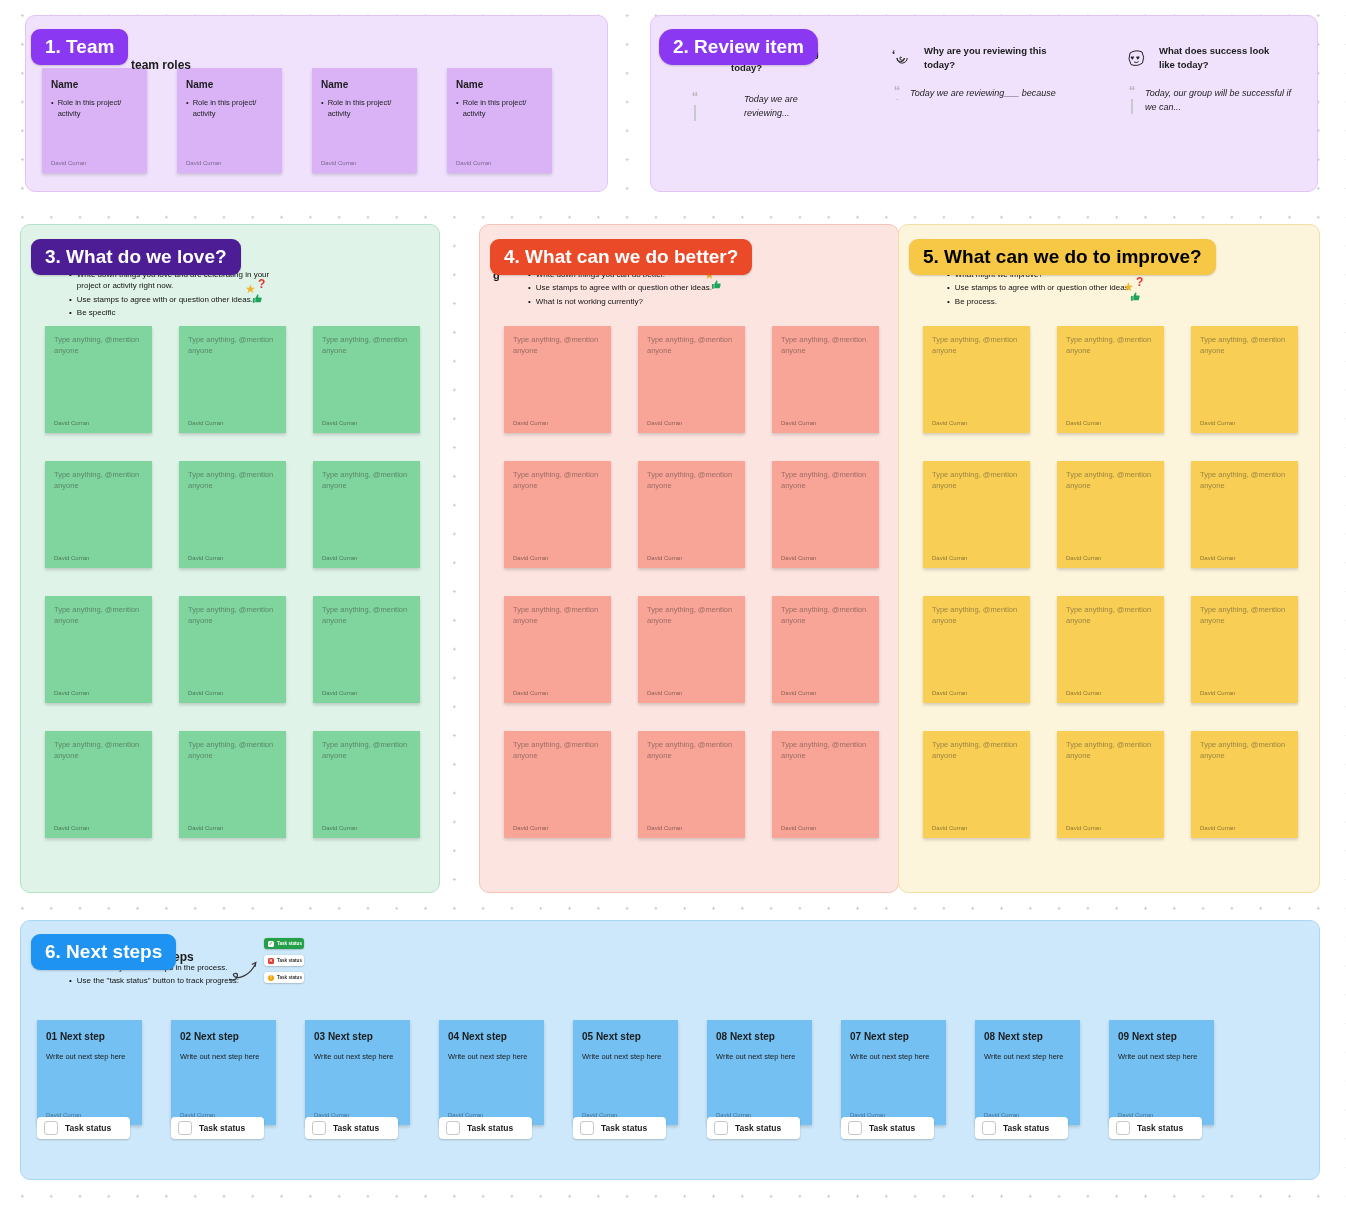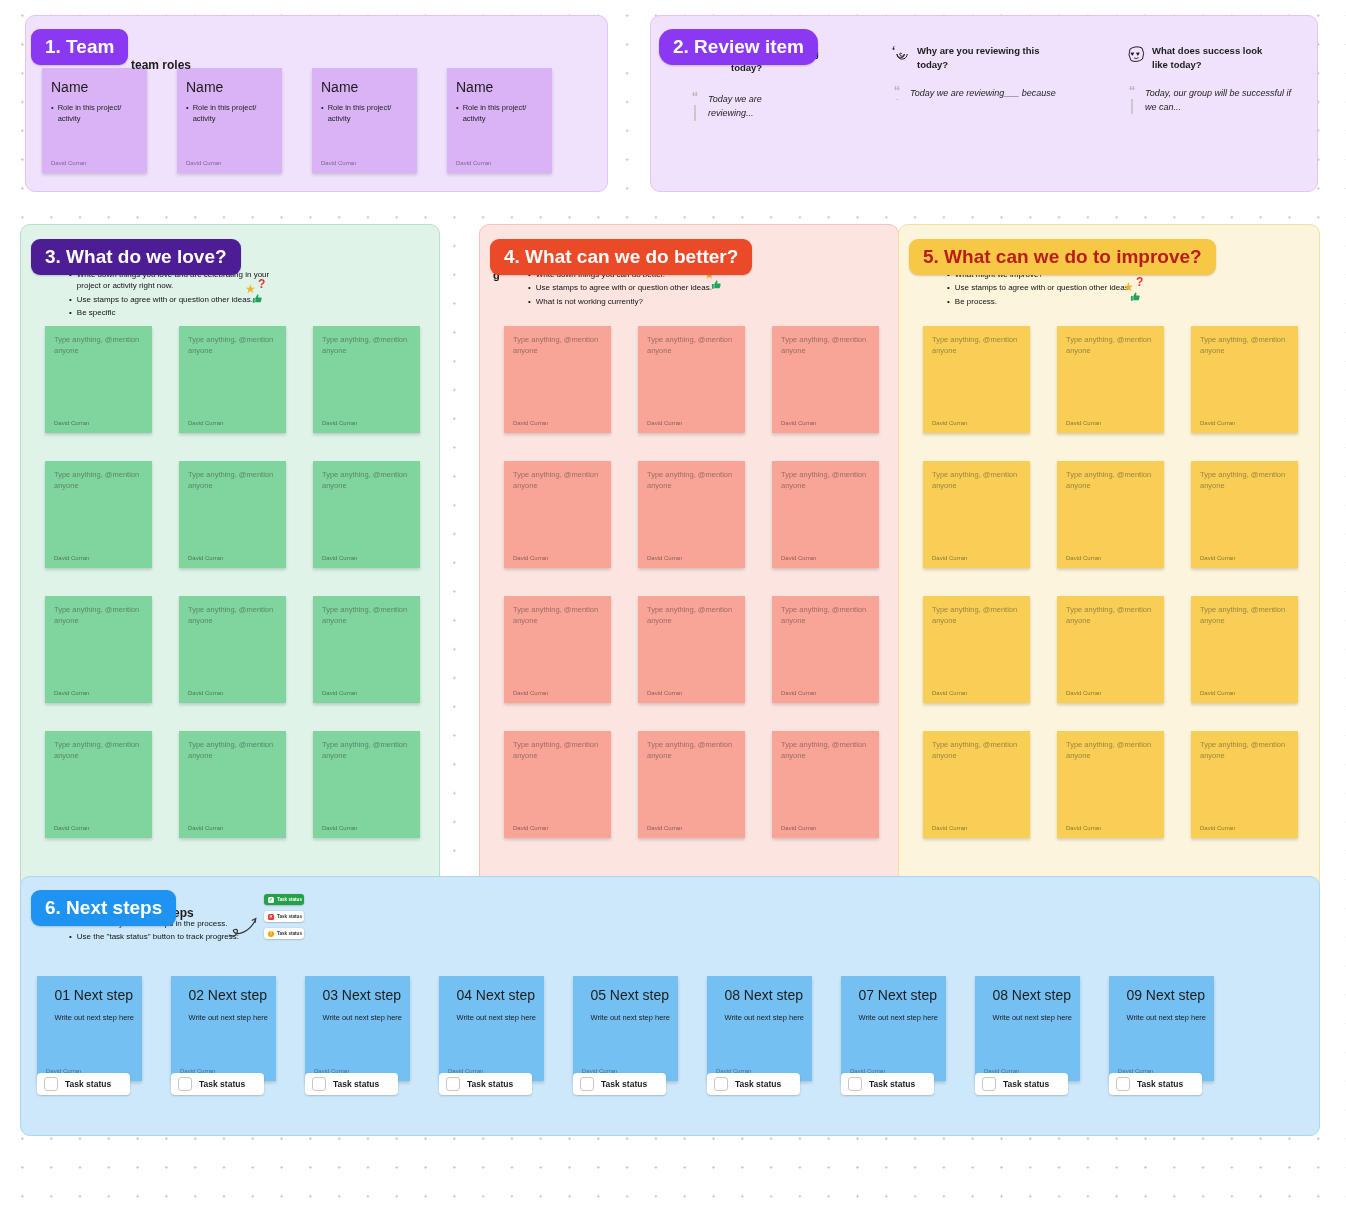--- a/index.html
+++ b/index.html
@@ -25,36 +25,36 @@
   .sticky{position:relative;box-shadow:0 2px 3px rgba(0,0,0,0.16);box-sizing:border-box;}
   .st-purple{background:#D9B3F6;}
   .st-green{background:#80D49D;}
   .st-red{background:#F8A496;}
   .st-yellow{background:#F8CE55;}
   .st-blue{background:#74C0F3;}
   .ph{padding:9px 8px 0 9px;font-size:7.5px;line-height:1.45;color:rgba(40,40,40,0.45);}
   .author{position:absolute;left:9px;bottom:7px;font-size:6px;color:rgba(0,0,0,0.45);}
   .team-row{position:absolute;left:16px;top:52px;display:flex;gap:30px;}
   .team-row .sticky{width:105px;height:105px;}
-  .st-title{padding:11px 9px 0 9px;font-size:14px;font-weight:400;color:#1c1c1c;}
+  .st-title{padding:11px 9px 0 9px;font-size:10px;font-weight:700;color:#1c1c1c;}
   .st-bullets{padding:8px 8px 0 9px;font-size:7.5px;line-height:1.45;color:#222;}
   .st-bullets .b-row{display:flex;gap:4px;}
   .note-grid{position:absolute;left:24px;top:101px;display:grid;
     grid-template-columns:repeat(3,107px);grid-auto-rows:107px;gap:28px 27px;}
   
   .rev-col{position:absolute;top:28px;width:195px;}
-  .rev-head{display:flex;gap:6px;}
+  .rev-head{display:flex;gap:13px;align-items:center;}
   .rev-icon{flex:0 0 20px;width:20px;height:20px;}
   .rev-title{font-size:9.5px;font-weight:700;color:#1c1c1c;line-height:1.5;max-width:125px;}
   .quote{display:flex;margin-top:13px;}
   .qcol{display:flex;flex-direction:column;align-items:center;width:12px;margin-right:7px;}
   .qmark{font-size:13px;font-weight:700;color:#b3b3b3;line-height:0.8;}
   .qline{width:1.5px;flex:1;background:#c9c9c9;margin-top:3px;}
   .qtext{font-style:italic;font-size:9px;line-height:1.6;color:#1c1c1c;max-width:150px;}
-  .qnarrow{max-width:95px;}
+  .qnarrow{max-width:95px;margin-left:36px;}
   
   .bullets{position:absolute;left:48px;font-size:8px;line-height:1.42;color:#111;width:225px;z-index:1;}
   .bullets .b-row{display:flex;gap:5px;margin-bottom:2px;}
   .dot{flex:0 0 auto;}
   
   .stamps{position:absolute;width:26px;height:28px;z-index:2;}
   .stamp-star{position:absolute;left:0;top:3px;color:#F0B429;font-size:12px;}
   .stamp-q{position:absolute;left:13px;top:-2px;color:#E0352B;font-weight:800;font-size:12px;}
   .stamp-thumb{position:absolute;left:7px;top:14px;}
   
@@ -327,21 +327,21 @@
         <div class="author">David Curran</div>
       </div>
         <div class="sticky st-red">
         <div class="ph">Type anything, @mention anyone</div>
         <div class="author">David Curran</div>
       </div>
       </div>
   </div>
 
   <div class="section sec-yellow" style="left:898px;top:224px;width:422px;height:669px;">
-    <div class="badge bg-yellow" style="left:10px;top:14px;color:#b91c1c;">5. What can we do to improve?</div>
+    <div class="badge bg-yellow" style="left:10px;top:14px;color:#000000;">5. What can we do to improve?</div>
     <div class="bullets" style="top:44px;">
       <div class="b-row">
           <span class="dot">•</span>
           <span>What might we improve?</span>
         </div>
       <div class="b-row">
           <span class="dot">•</span>
           <span>Use stamps to agree with or question other ideas.</span>
         </div>
       <div class="b-row">
@@ -401,21 +401,21 @@
         <div class="ph">Type anything, @mention anyone</div>
         <div class="author">David Curran</div>
       </div>
         <div class="sticky st-yellow">
         <div class="ph">Type anything, @mention anyone</div>
         <div class="author">David Curran</div>
       </div>
       </div>
   </div>
 
-  <div class="section sec-blue" style="left:20px;top:876px;width:1300px;height:260px;text-align:right;">
+  <div class="section sec-blue" style="left:20px;top:920px;width:1300px;height:260px;">
     <div class="badge bg-blue" style="left:10px;top:13px;">6. Next steps</div>
     <span class="frag" style="left:152px;top:29px;font-size:12px;">eps</span>
     <div class="bullets" style="top:41px;">
       <div class="b-row">
           <span class="dot">•</span>
           <span>Write down your next steps in the process.</span>
         </div>
       <div class="b-row">
           <span class="dot">•</span>
           <span>Use the "task status" button to track progress:</span>

